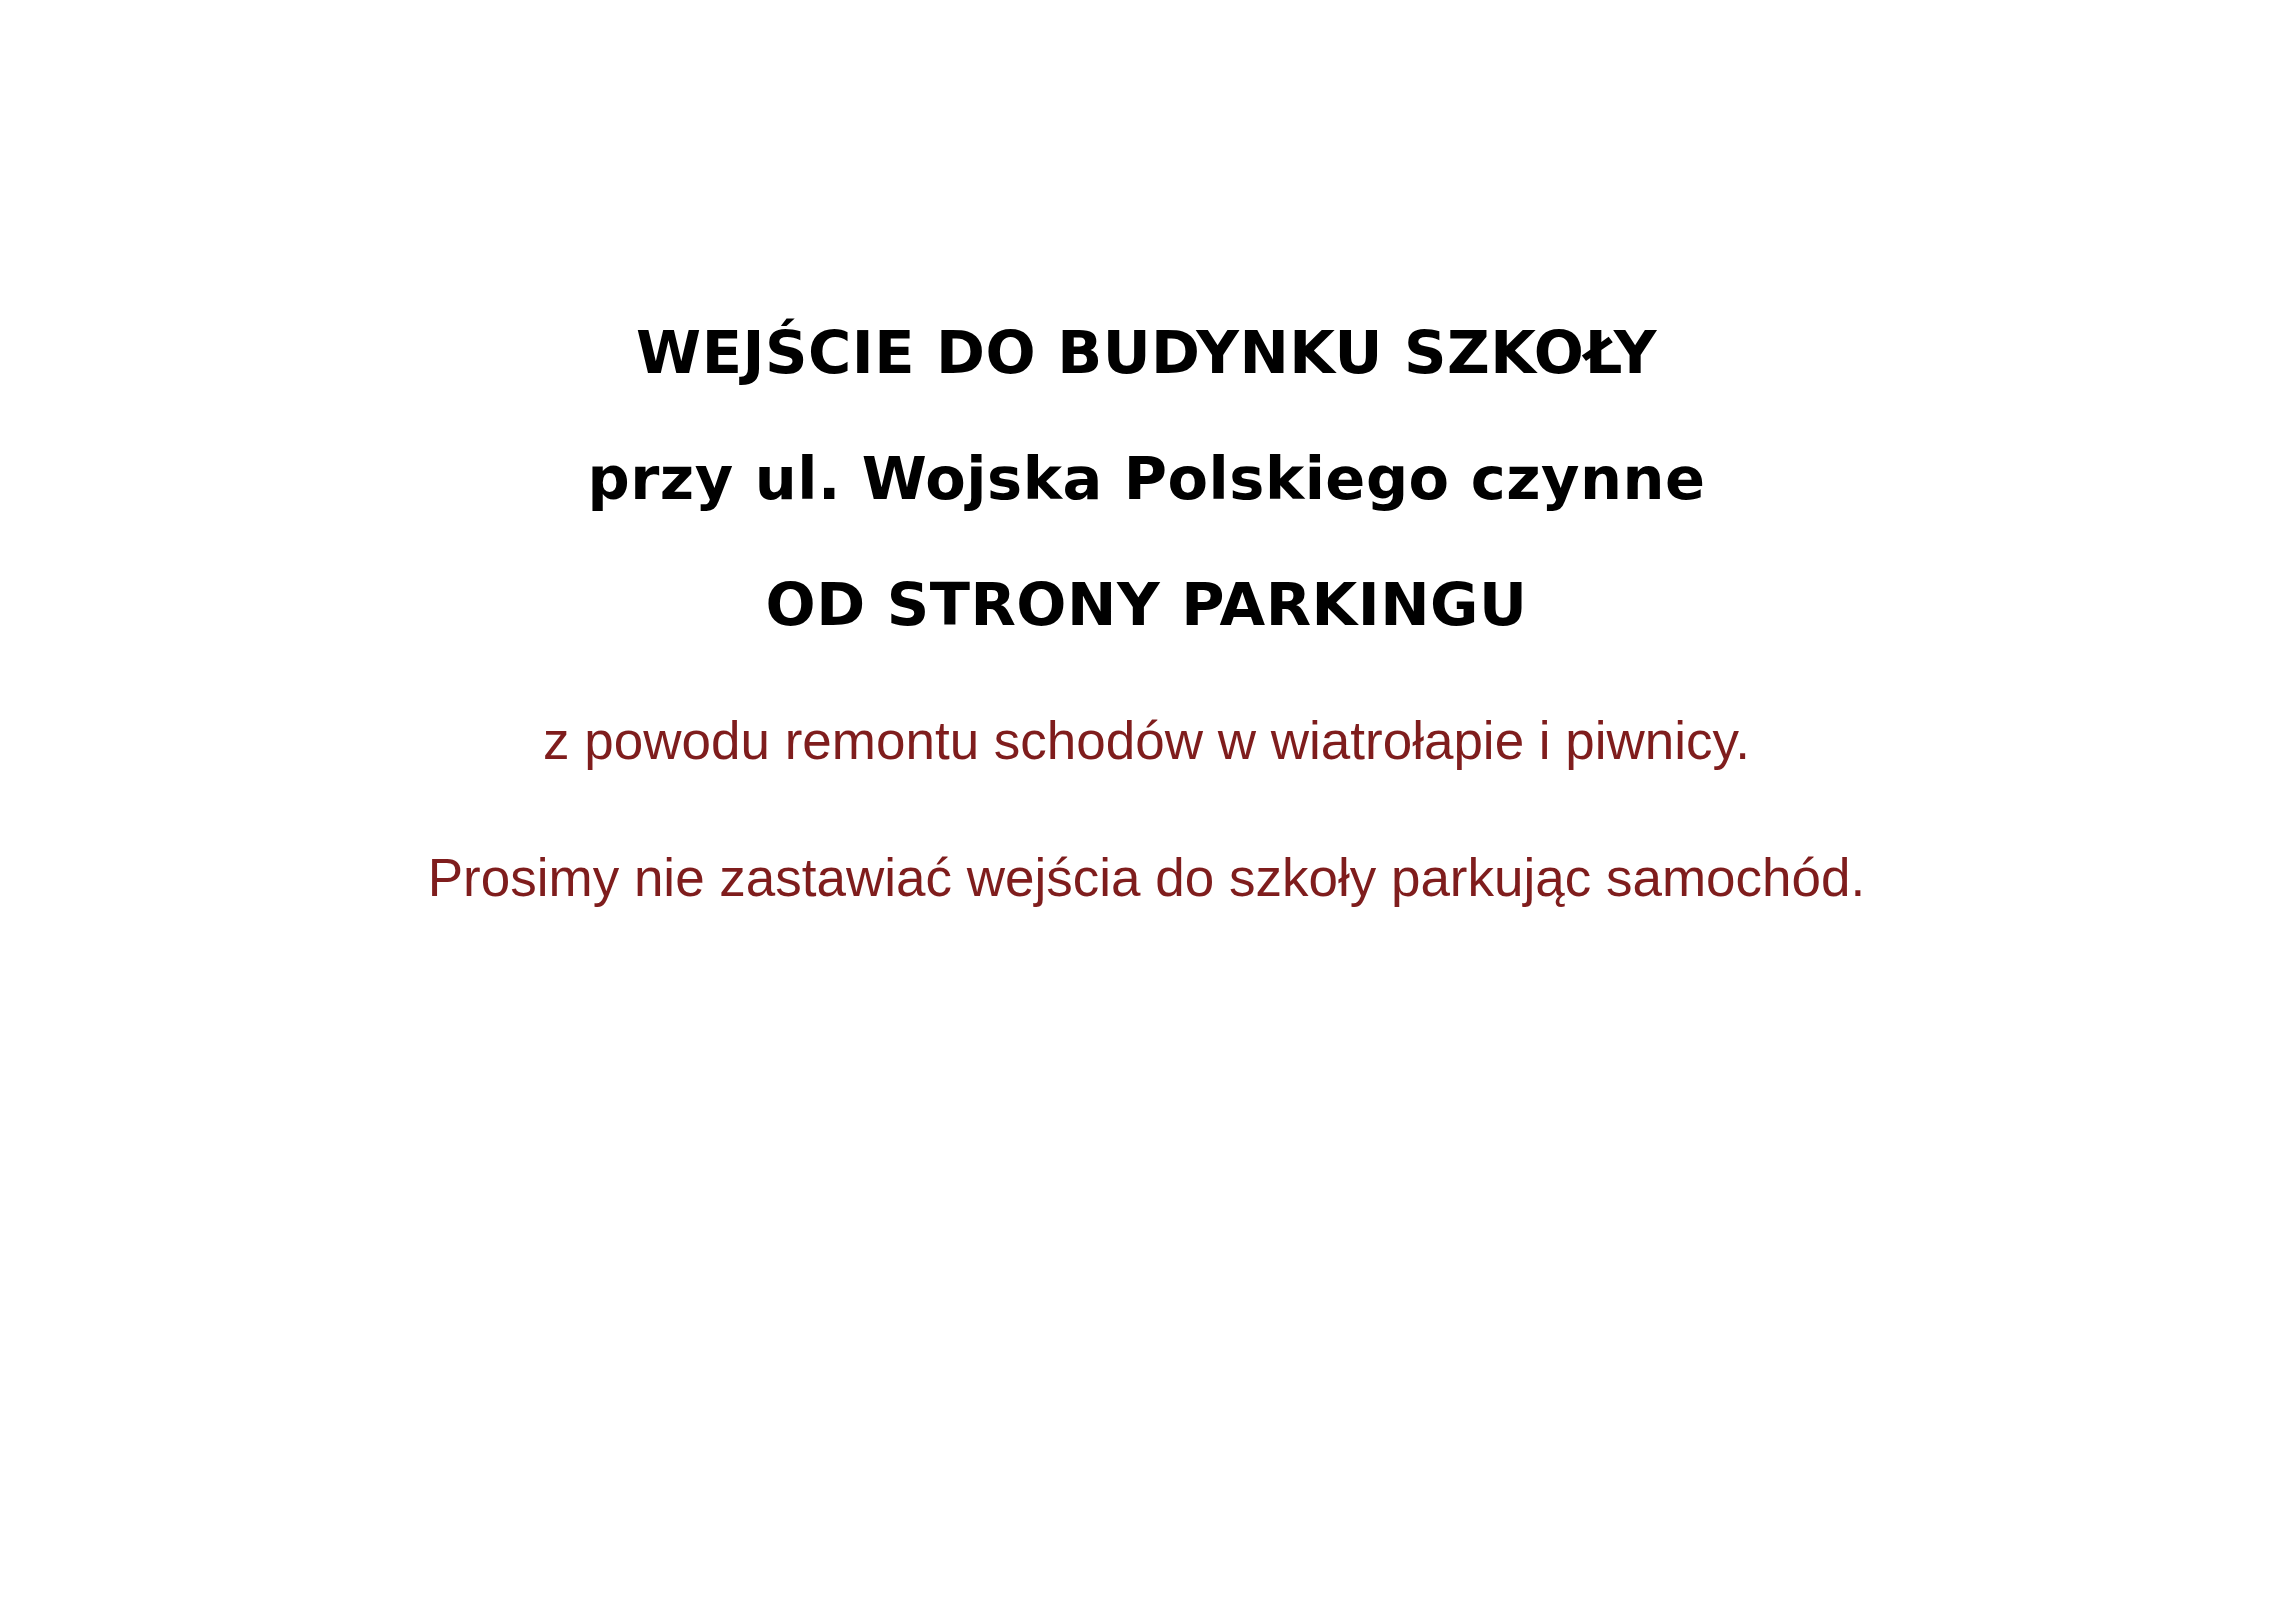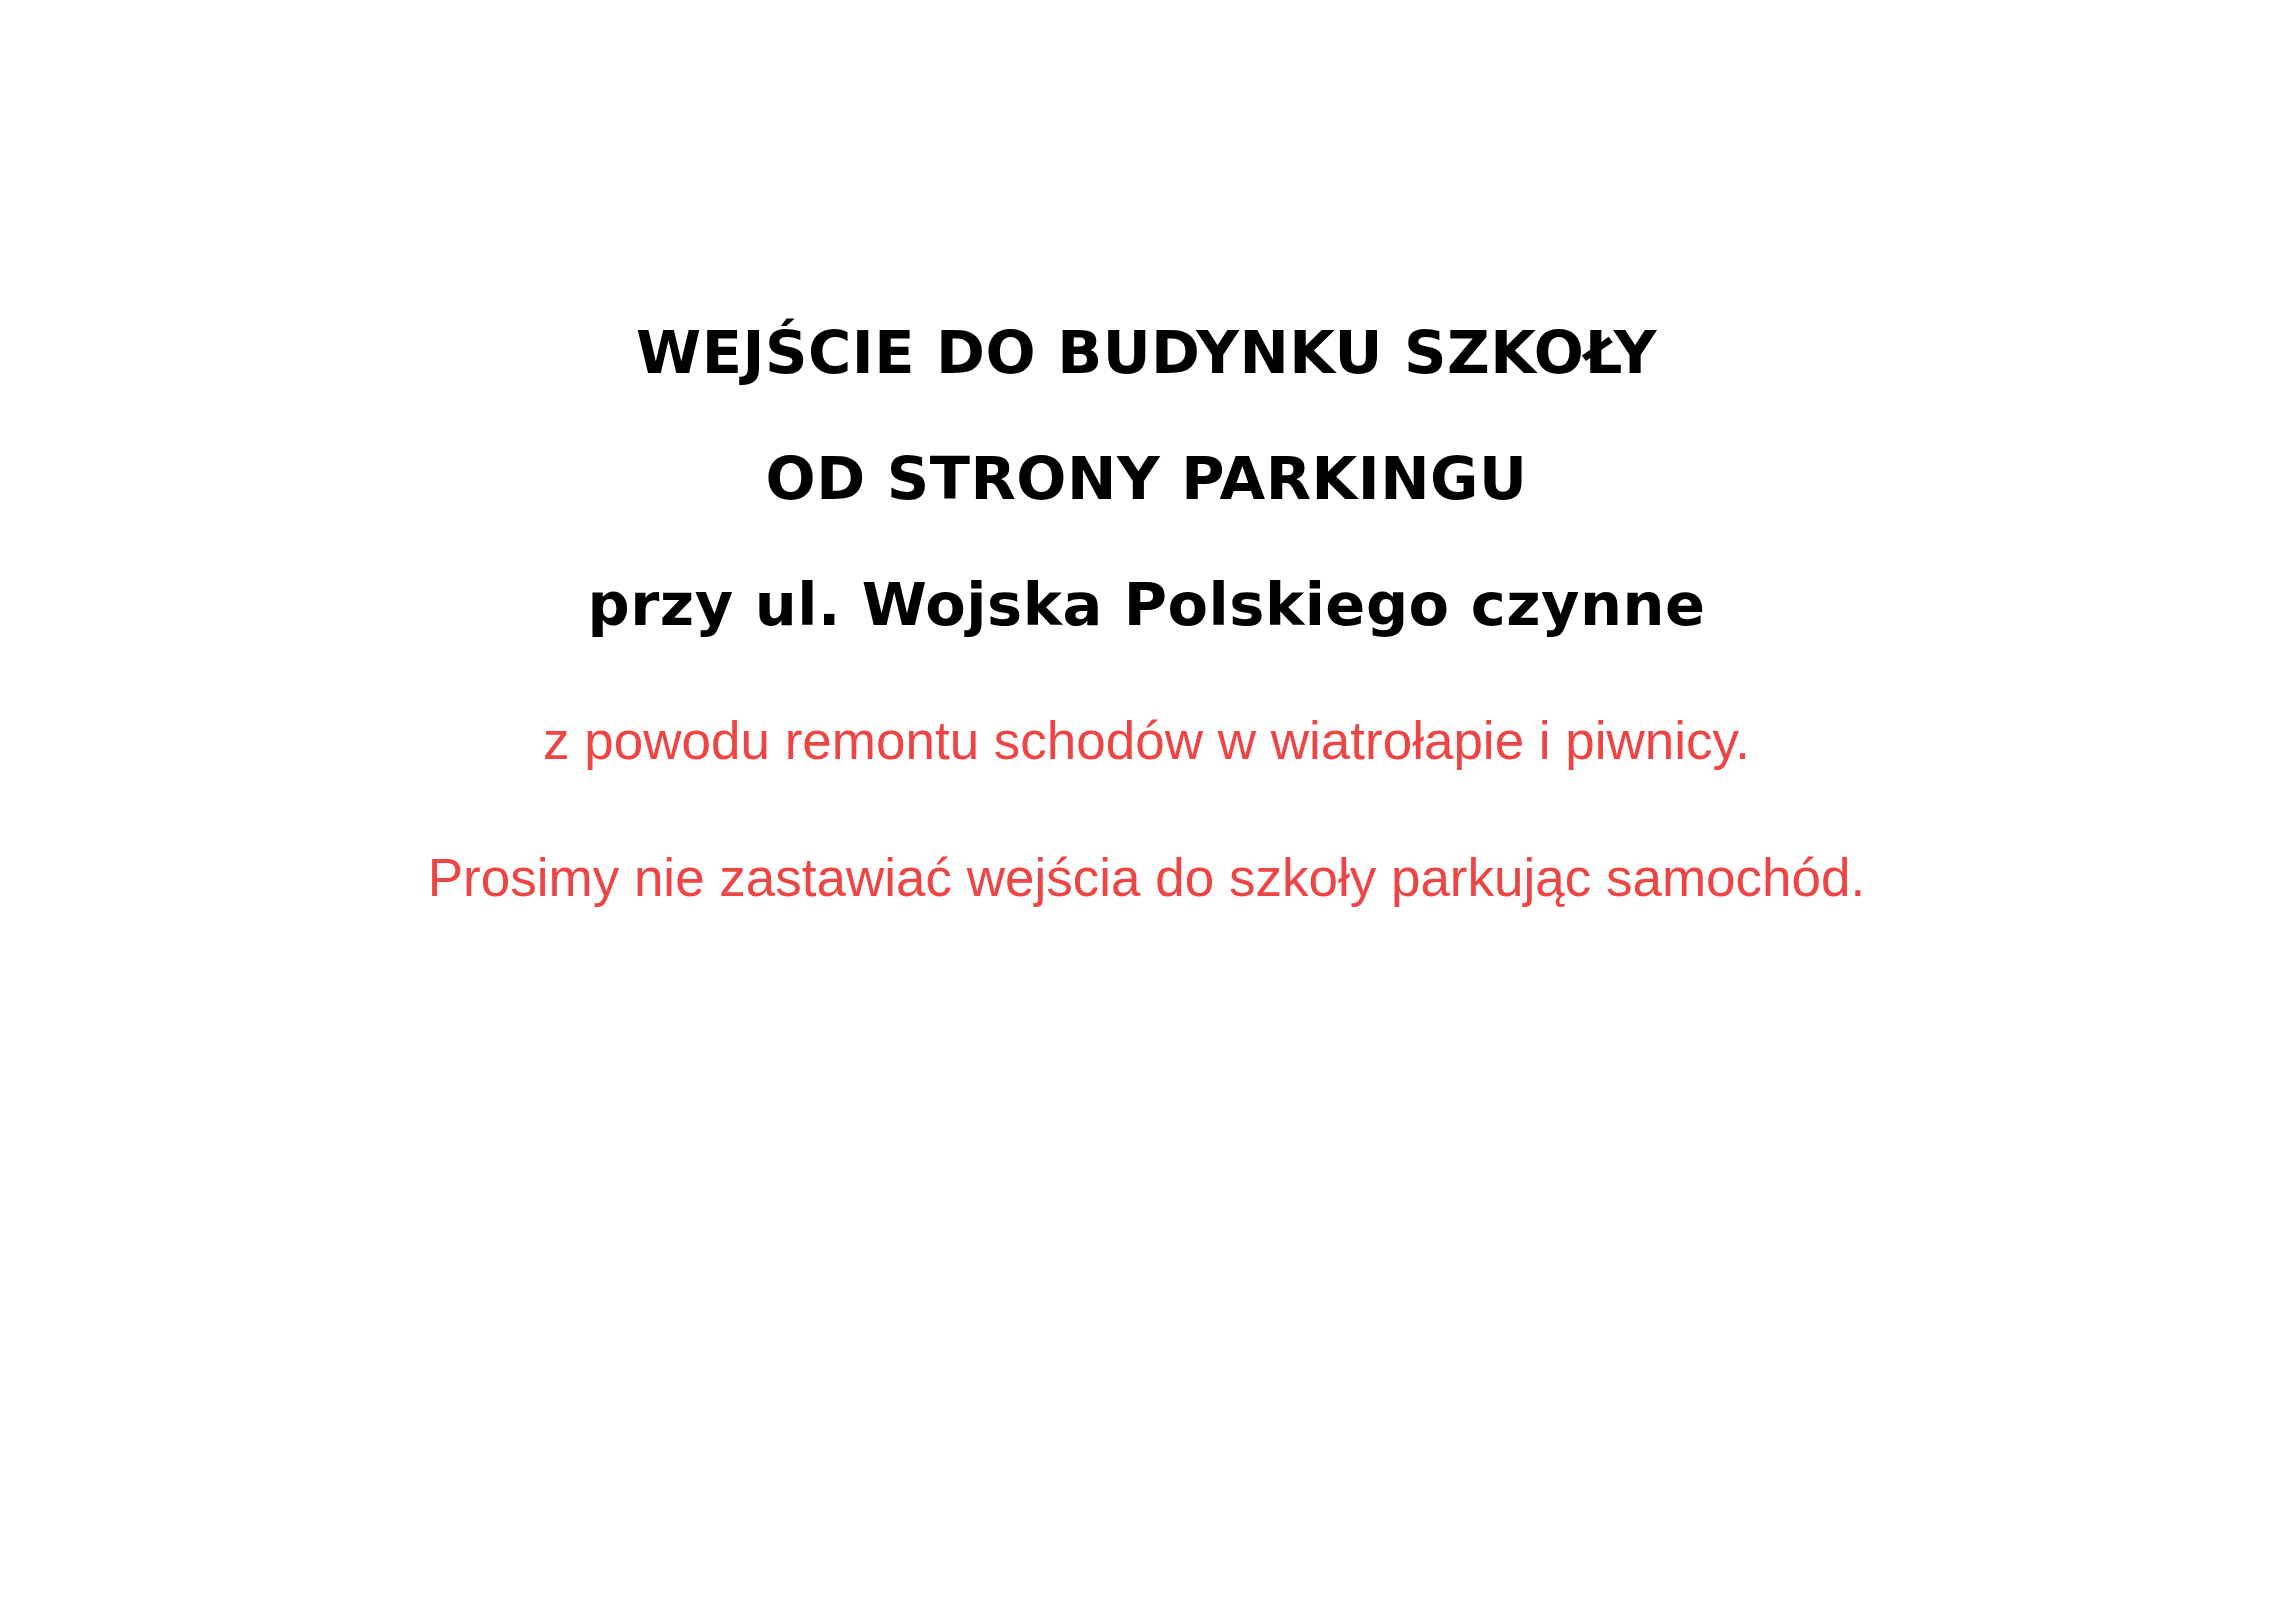--- a/index.html
+++ b/index.html
@@ -48,42 +48,42 @@
   .headline + .headline {
     margin-top: 67px;
   }
 
   .body-line {
     font-family: "Liberation Sans", sans-serif;
     font-weight: normal;
     font-size: 53px;
     line-height: 1.1;
     margin: 0 auto;
-    color: #ef4444;
+    color: #7f1d1d;
   }
 
   .gap-after-headings {
     margin-top: 78px;
   }
 
   .gap-between-body {
     margin-top: 79px;
   }
 </style>
 </head>
 <body>
 
 <div class="page">
   <div class="notice">
 
     <p class="headline">WEJŚCIE DO BUDYNKU SZKOŁY</p>
 
+    <p class="headline">przy ul. Wojska Polskiego czynne</p>
+
     <p class="headline">OD STRONY PARKINGU</p>
-
-    <p class="headline">przy ul. Wojska Polskiego czynne</p>
 
     <p class="body-line gap-after-headings">z powodu remontu schodów w wiatrołapie i piwnicy.</p>
 
     <p class="body-line gap-between-body">Prosimy nie zastawiać wejścia do szkoły parkując samochód.</p>
 
   </div>
 </div>
 
 
 </body></html>

